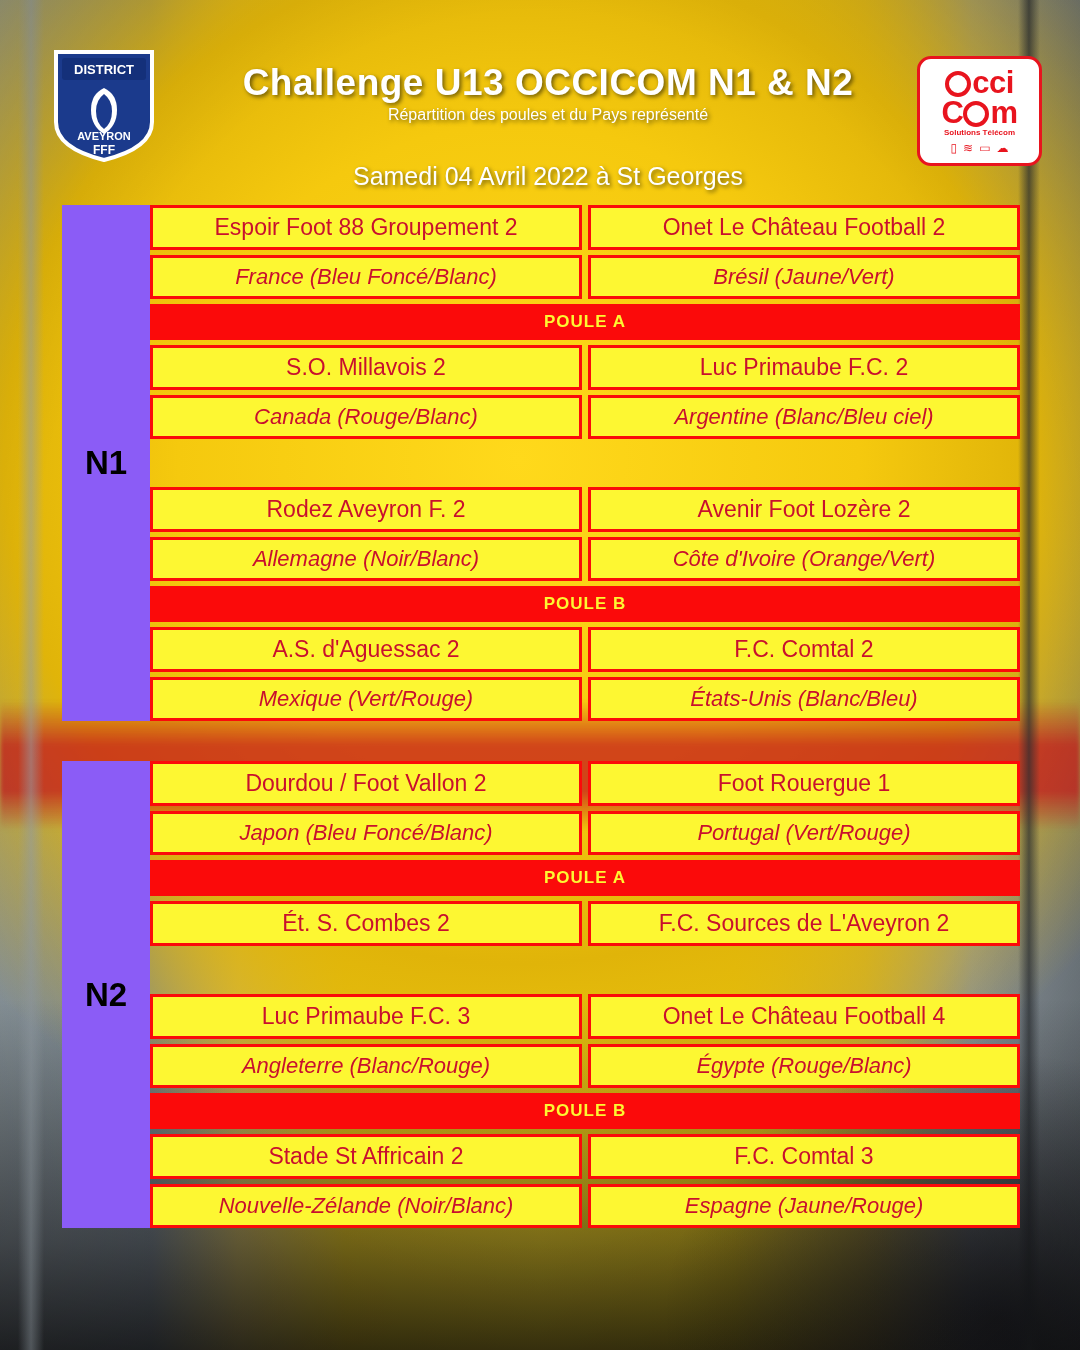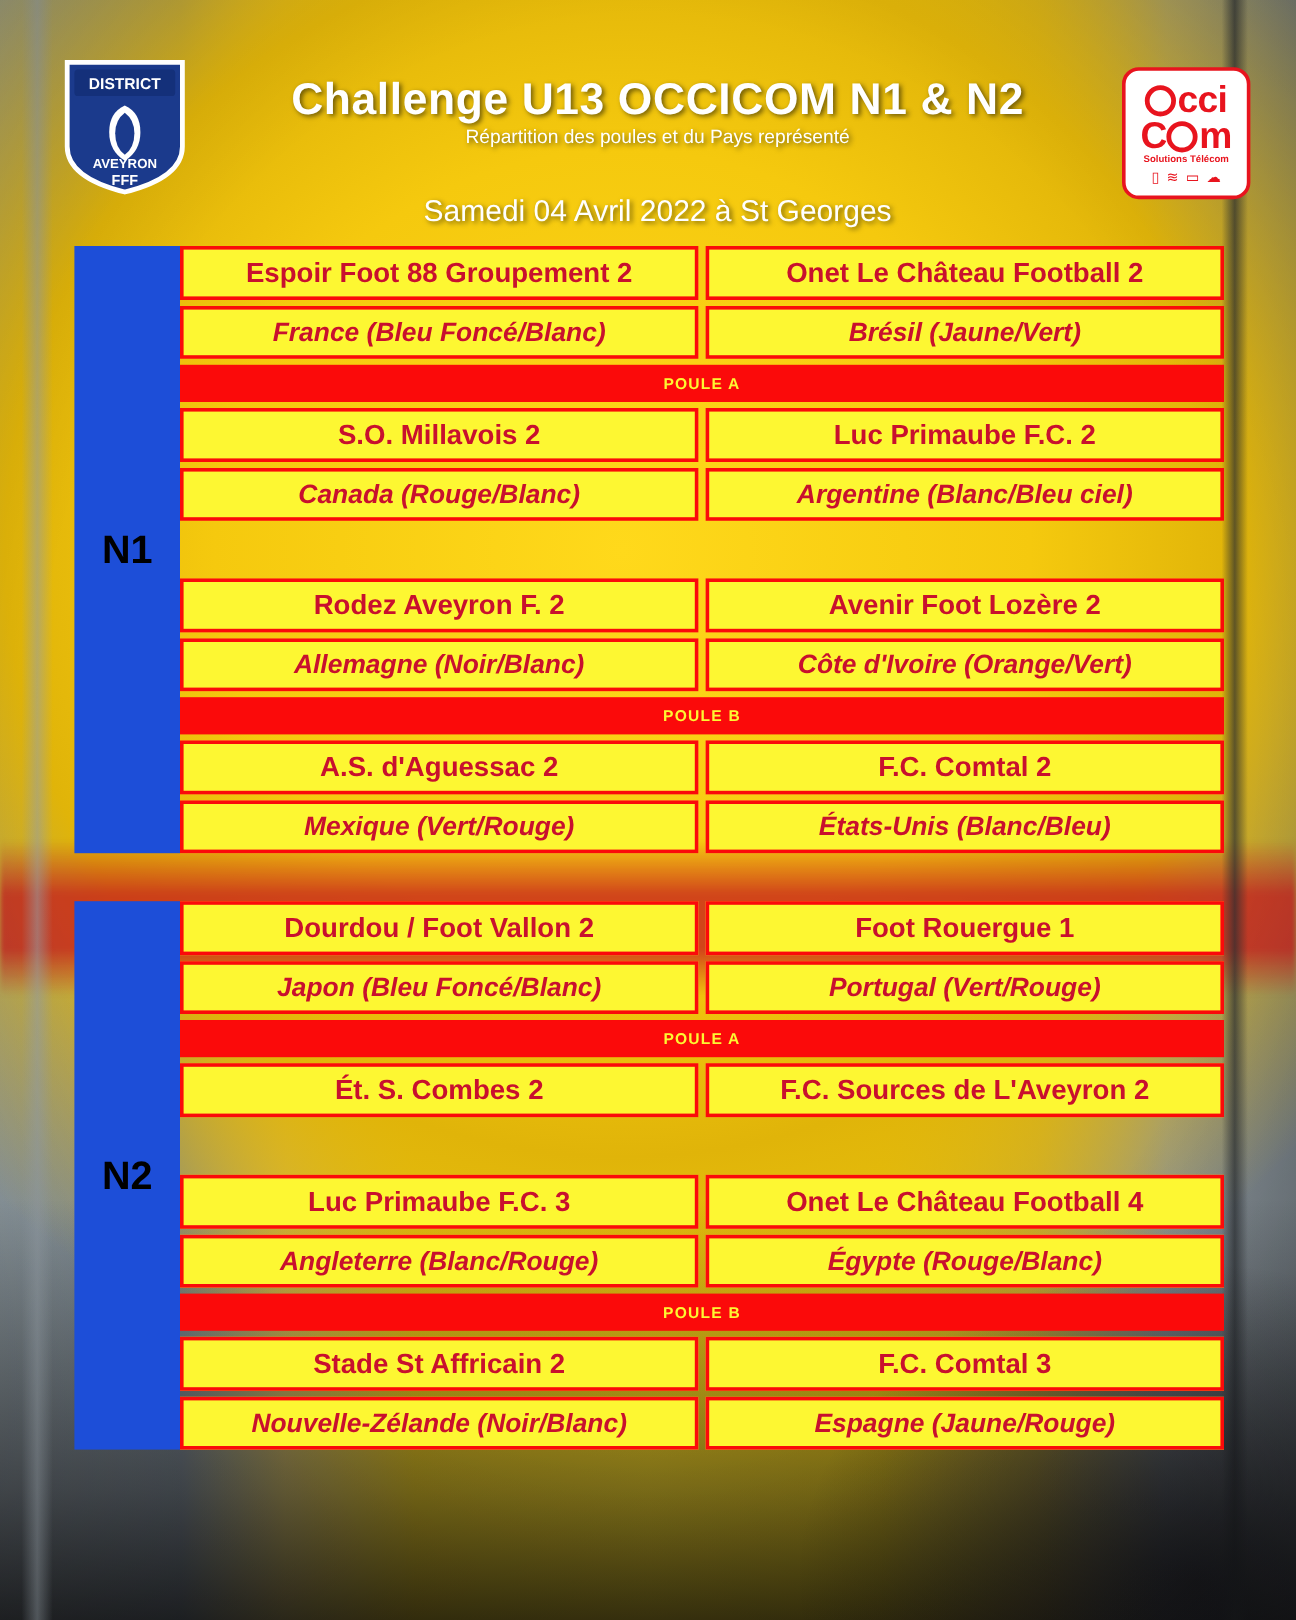--- a/index.html
+++ b/index.html
@@ -71,21 +71,21 @@
   }
   .title-date {
     position: absolute; left: 168px; top: 162px; width: 760px;
     text-align: center;
     font-size: 25px; color: #ffffff;
     text-shadow: 2px 2px 4px rgba(0,0,0,0.55);
     white-space: nowrap;
   }
   .sponsor {
     position: absolute; right: 38px; top: 56px;
-    width: 107px; height: 110px;
+    width: 125px; height: 110px;
     background: #ffffff;
     border: 3px solid #e8141e;
     border-radius: 14px;
     display: flex; flex-direction: column;
     align-items: center; justify-content: center;
     overflow: hidden;
   }
   .sponsor-line1, .sponsor-line2 {
     color: #e8141e; font-weight: bold; font-size: 31px;
     line-height: 0.96; letter-spacing: -0.5px;
@@ -101,41 +101,41 @@
     display: inline-block; width: 26px; height: 26px;
     border: 4px solid #e8141e; border-radius: 50%;
     position: relative; vertical-align: -4px; margin-right: 1px;
   }
 
   
   .board { position: absolute; left: 62px; top: 205px; width: 958px; }
   .section { position: relative; display: flex; margin-bottom: 0; }
   .gap { height: 40px; }
   .side-label {
-    width: 88px; background: #1d4ed8;
+    width: 88px; background: #8b5cf6;
     display: flex; align-items: center; justify-content: center;
     color: #000; font-size: 33px; font-weight: bold;
   }
   .grid { flex: 1; display: flex; flex-direction: column; }
 
   .row { display: flex; gap: 6px; }
   .row + .row { margin-top: 5px; }
   .cell {
     flex: 1; background: #fdf732;
     border: 3px solid #fb0a0a;
-    color: #c8102e; font-weight: bold;
+    color: #c8102e; font-weight: normal;
     text-align: center;
     padding: 6px 4px;
     font-size: 23px;
     white-space: nowrap; overflow: hidden;
   }
   .cell.country { font-style: italic; font-size: 22px; }
   .poule {
     background: #fb0a0a; color: #fdf732;
-    font-weight: bold; font-size: 13px; letter-spacing: 1px;
+    font-weight: bold; font-size: 17px; letter-spacing: 1px;
     text-align: center; padding: 8px 0;
     margin-top: 5px; margin-bottom: 5px;
   }
   .spacer { height: 48px; }
 </style>
 </head>
 <body>
 
 <div class="bg"></div>
 <div class="bg-stripe-red"></div>

